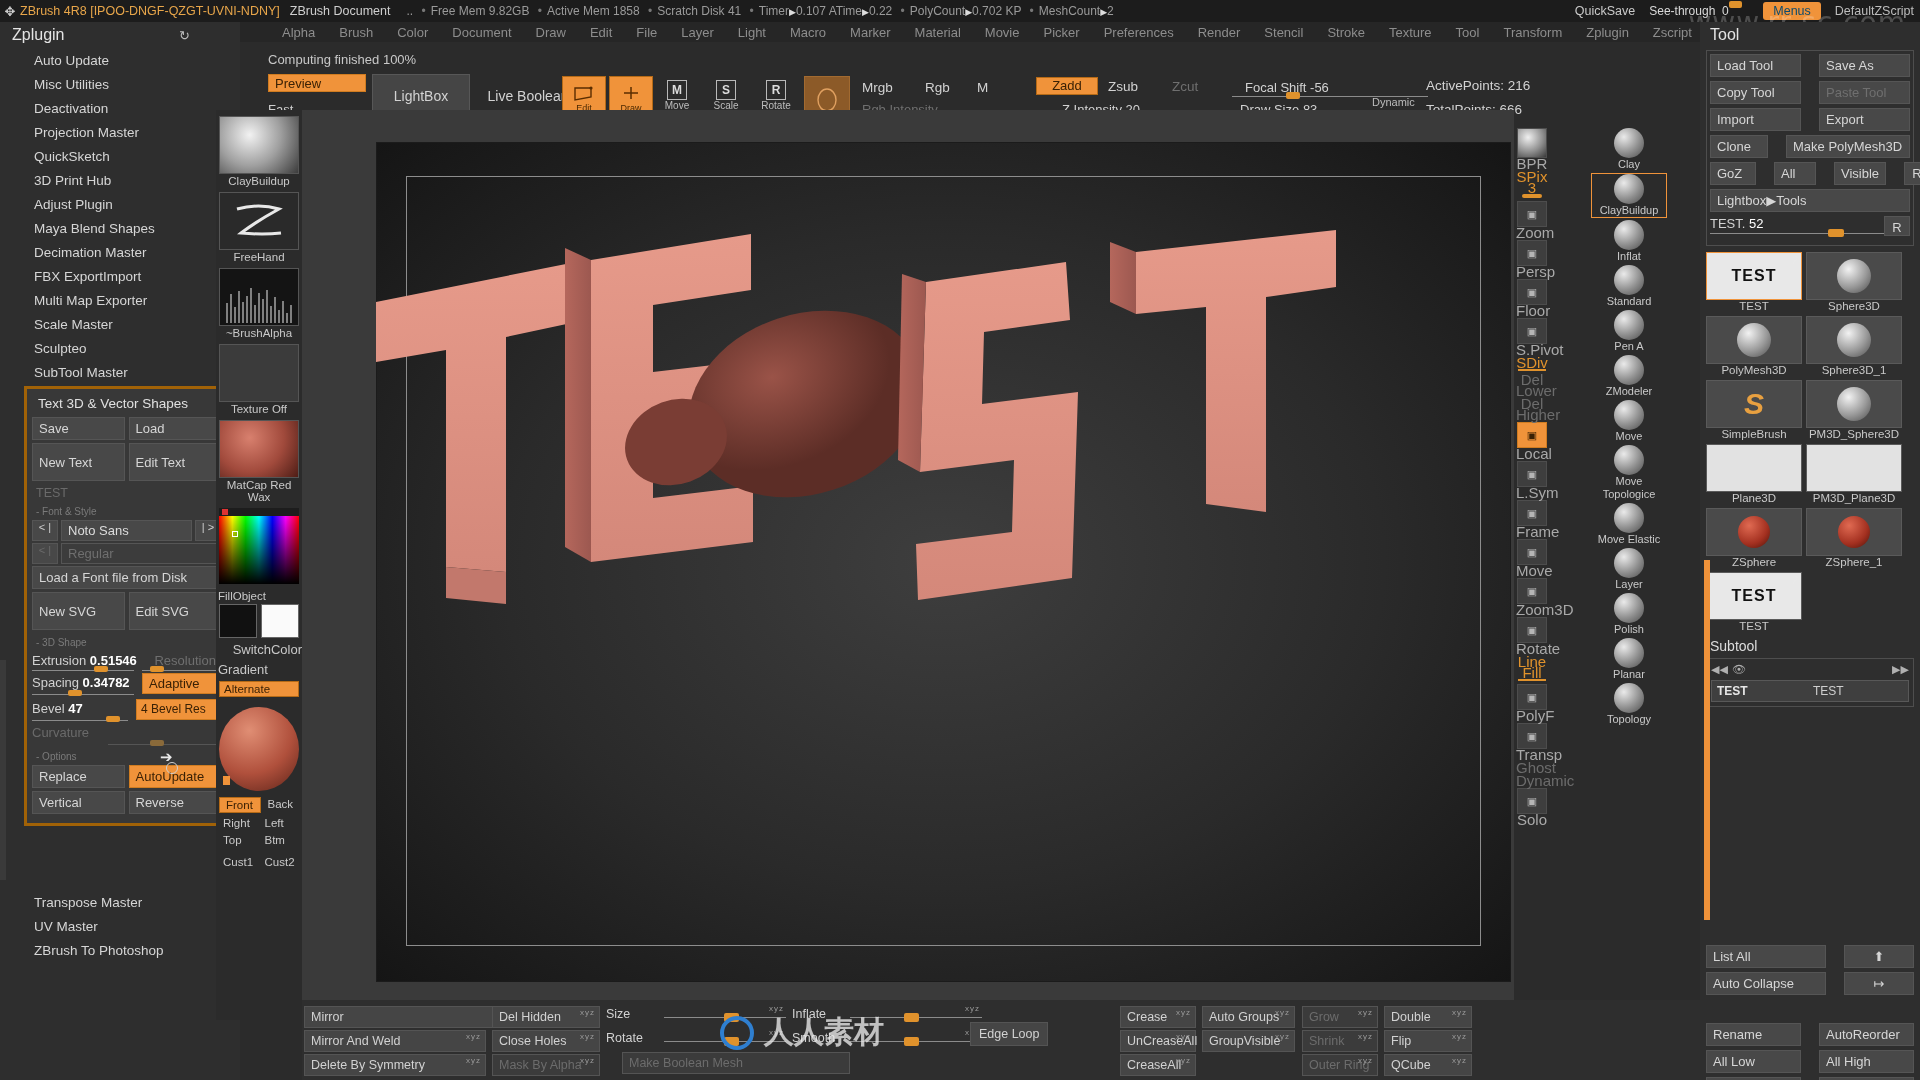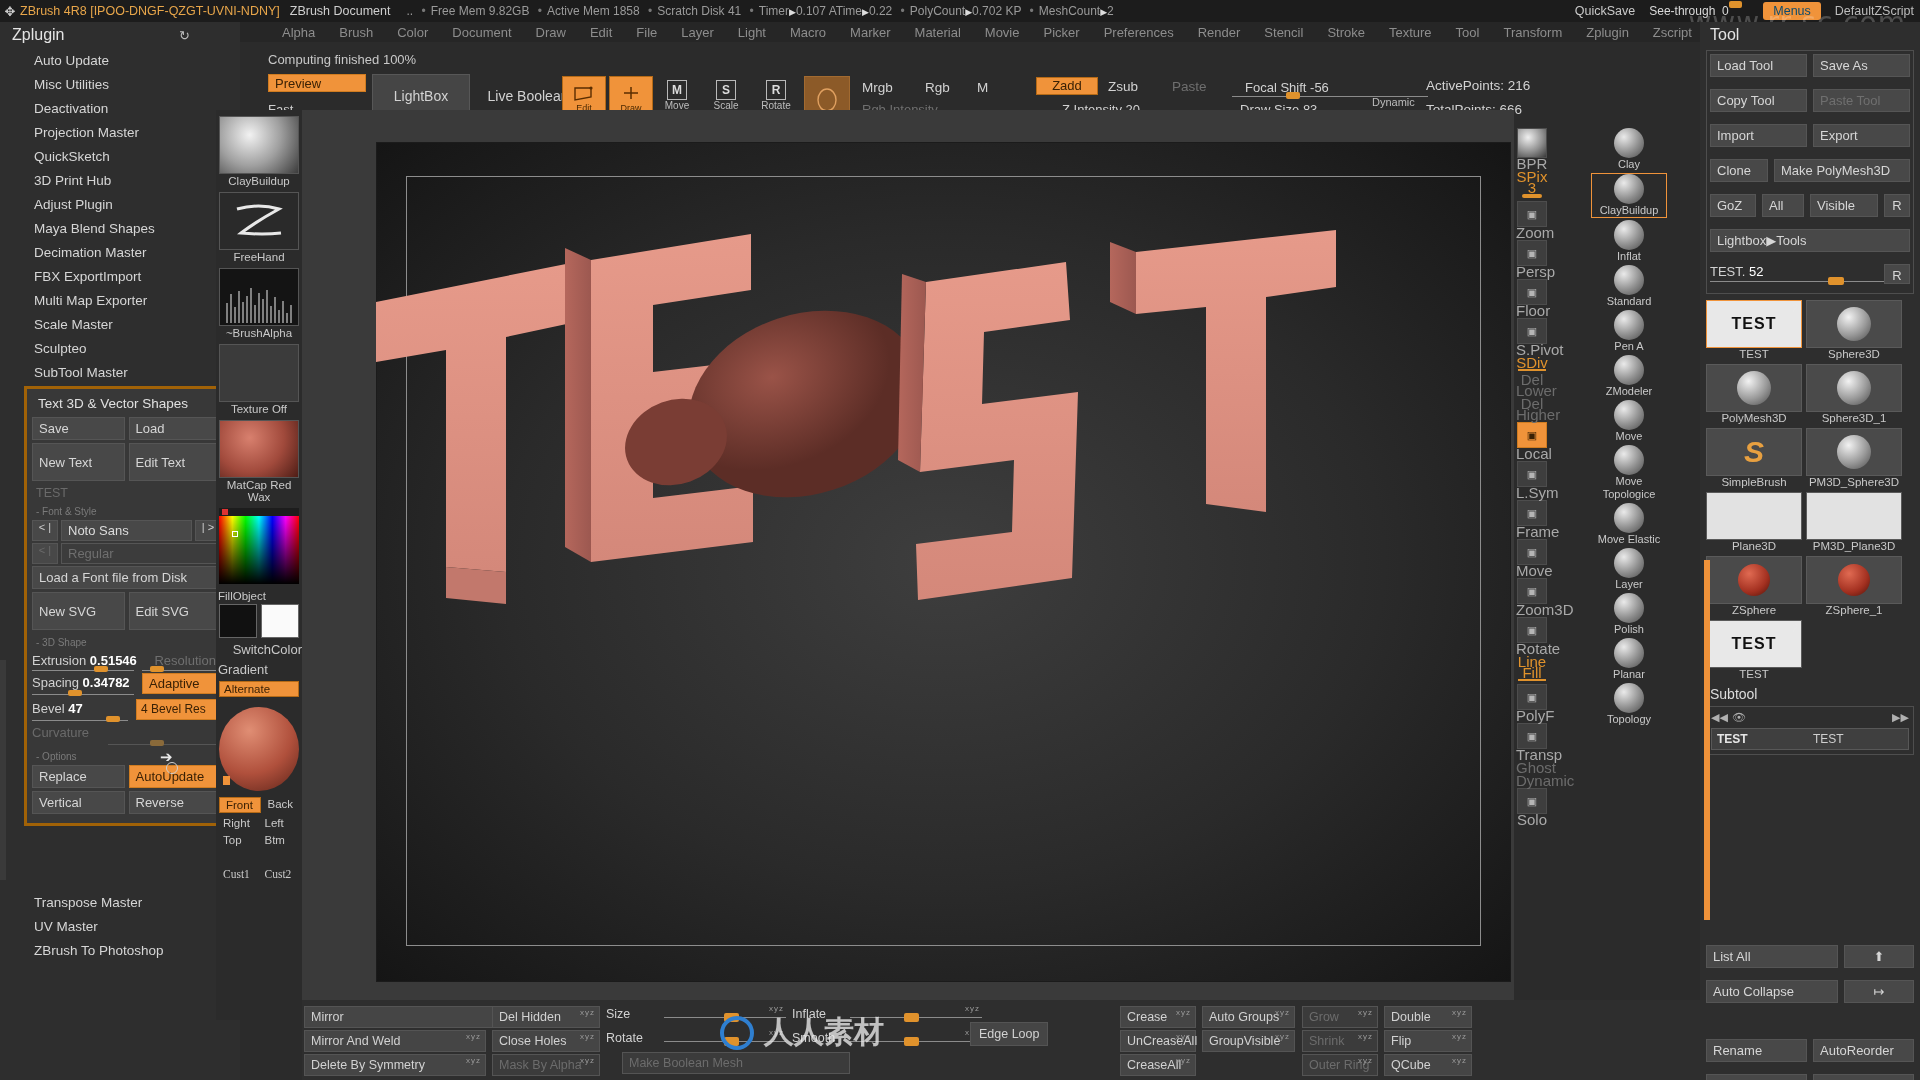--- a/index.html
+++ b/index.html
@@ -121,21 +121,21 @@
   .brush2 { width:76px; margin:0 auto 2px auto; text-align:center; }
   .brush2 .ball { width:30px; height:30px; border-radius:50%; margin:0 auto;
                   background:radial-gradient(circle at 33% 30%, #eaeaea, #8f8f8f 55%, #4a4a4a 100%); }
   .brush2 .cap { font-size:11px; color:#c9c9c9; line-height:13px;}
   .brush2.sel { border:1px solid #f0933a; }
 
   
   #toolpanel { left:1700px; top:22px; width:220px; height:1058px; background:#2e2e2e; }
   #tp-title { font-size:16px; color:#e4e4e4; padding:4px 0 6px 10px; }
   #tp-box { margin:0 6px; border:1px solid #4e4e4e; padding:3px; }
-  .tp-row { display:flex; gap:6px; margin-bottom:12px; }
+  .tp-row { display:flex; gap:18px; margin-bottom:4px; }
   .tp-btn { background:#484848; border:1px solid #555; color:#d6d6d6; font-size:13px;
             padding:3px 6px; flex:1; white-space:nowrap; }
   .tp-btn.dim { color:#6f6f6f; }
   .tp-btn.narrow { flex:0 0 26px; text-align:center; }
   .tp-slider { position:relative; height:23px; margin-bottom:3px; display:flex; align-items:flex-start;}
 
   .tool-grid { display:flex; flex-wrap:wrap; gap:4px; margin:6px 6px 0 6px; }
   .tool-cell { width:96px; text-align:center; }
   .tool-cell .thumb { width:96px; height:48px; background:#4a4a4a; border:1px solid #5a5a5a;
                       display:flex; align-items:center; justify-content:center; position:relative;}
@@ -380,21 +380,21 @@
     </svg>
 </div>
 
 <div class="abs" style="left:862px;top:80px;font-size:13.5px;color:#d2d2d2;">Mrgb</div>
 <div class="abs" style="left:925px;top:80px;font-size:13.5px;color:#d2d2d2;">Rgb</div>
 <div class="abs" style="left:977px;top:80px;font-size:13.5px;color:#d2d2d2;">M</div>
 <div class="abs" style="left:862px;top:102px;font-size:13px;color:#6f6f6f;">Rgb Intensity</div>
 
 <div class="abs" style="left:1036px;top:77px;width:62px;height:18px;background:#f0933a;border:1px solid #b56a16;color:#3a2105;font-size:13px;text-align:center;line-height:16px;">Zadd</div>
 <div class="abs" style="left:1108px;top:79px;font-size:13.5px;color:#d2d2d2;">Zsub</div>
-<div class="abs" style="left:1172px;top:79px;font-size:13.5px;color:#6f6f6f;">Paste</div>
+<div class="abs" style="left:1172px;top:79px;font-size:13.5px;color:#6f6f6f;">Zcut</div>
 <div class="abs" style="left:1062px;top:102px;font-size:13px;color:#d2d2d2;">
   <span>Z Intensity</span>
   <span>20</span>
 </div>
 <div class="abs" style="left:1036px;top:118px;width:188px;height:1px;background:#8b8b8b;">
   <div class="abs" style="left:22px;top:-4px;width:14px;height:7px;background:#e0922c;border-radius:2px;"></div>
 </div>
 
 <div class="abs" style="left:1245px;top:80px;font-size:13px;color:#d2d2d2;">
   <span>Focal Shift</span>
@@ -489,21 +489,21 @@
     <div style="color:#c9c9c9;font-size:11.5px;padding:1px 4px;flex:1;">Back</div>
   </div>
   <div style="display:flex;width:80px;margin:3px auto 0 auto;gap:3px;">
     <div style="color:#c9c9c9;font-size:11.5px;padding:1px 4px;flex:1;">Right</div>
     <div style="color:#c9c9c9;font-size:11.5px;padding:1px 4px;flex:1;">Left</div>
   </div>
   <div style="display:flex;width:80px;margin:3px auto 0 auto;gap:3px;">
     <div style="color:#c9c9c9;font-size:11.5px;padding:1px 4px;flex:1;">Top</div>
     <div style="color:#c9c9c9;font-size:11.5px;padding:1px 4px;flex:1;">Btm</div>
   </div>
-  <div style="display:flex;width:80px;margin:20px auto 0 auto;gap:3px;font-family:Liberation Serif, serif;">
+  <div style="display:flex;width:80px;margin:8px auto 0 auto;gap:3px;">
     <div style="color:#c9c9c9;font-size:11.5px;padding:1px 4px;flex:1;">Cust1</div>
     <div style="color:#c9c9c9;font-size:11.5px;padding:1px 4px;flex:1;">Cust2</div>
   </div>
 </div>
 
 <div id="canvaswrap" class="abs"></div>
 <div id="canvas" class="abs"></div>
 <div id="gradient" class="abs"></div>
 <div id="canvasframe" class="abs"></div>
 

